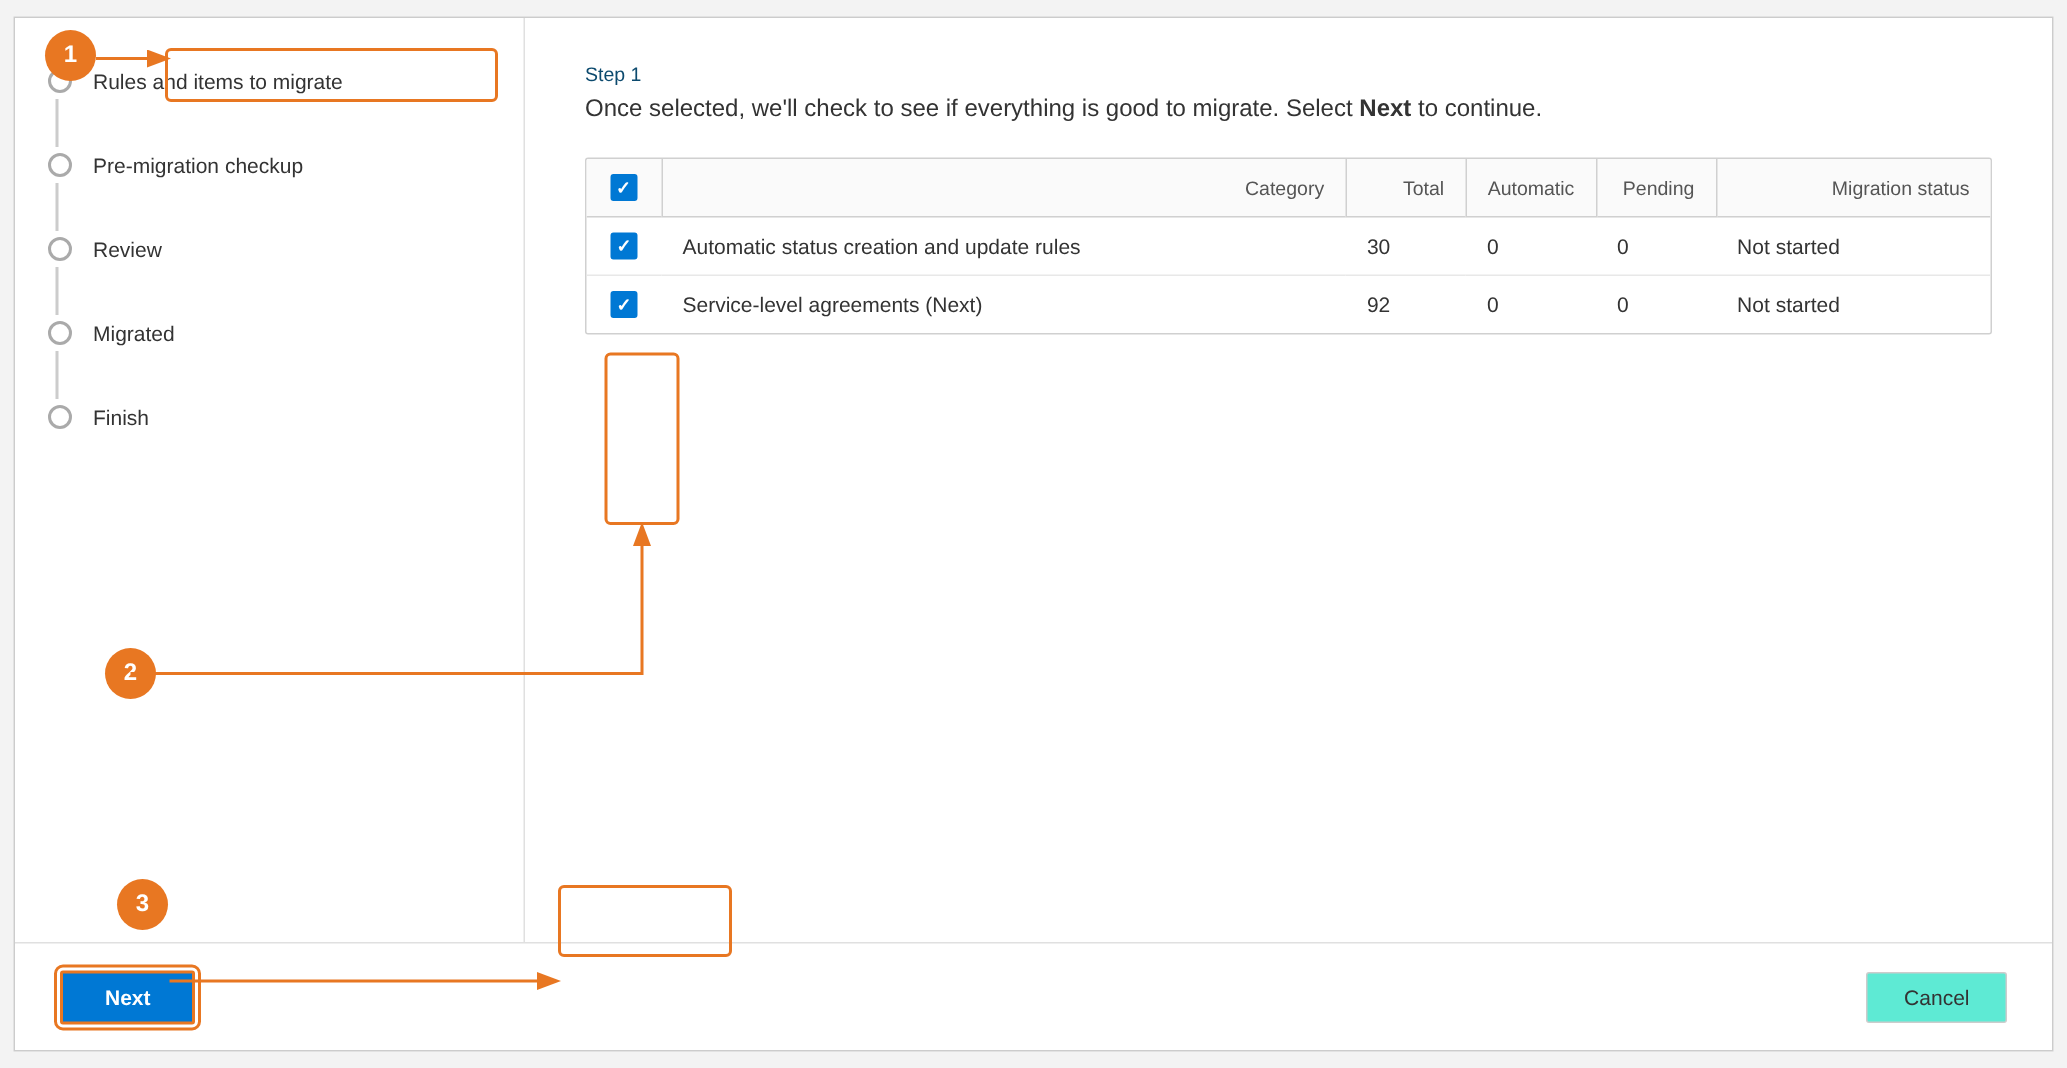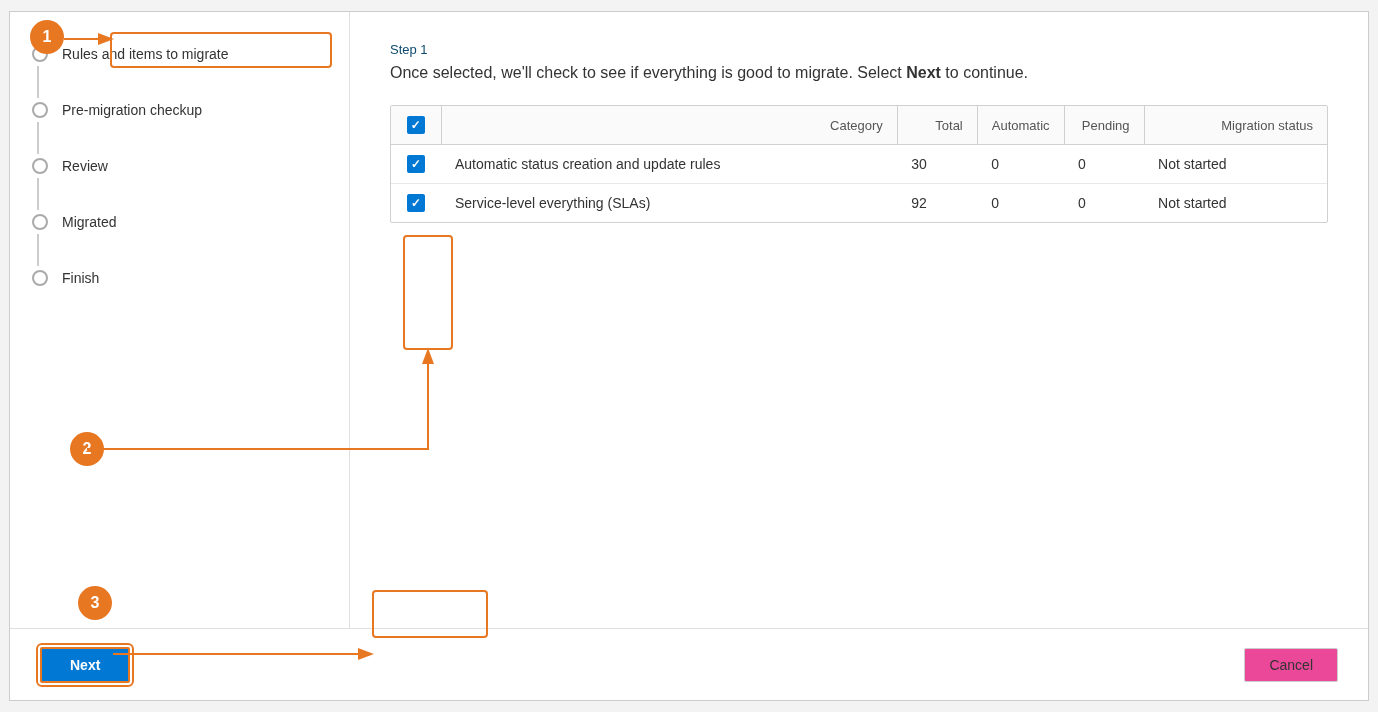--- a/index.html
+++ b/index.html
@@ -232,21 +232,21 @@
       border: 2px solid #e87722;
       padding: 8px 28px;
       font-size: 14px;
       font-weight: 600;
       cursor: pointer;
       border-radius: 2px;
       outline: 2px solid #e87722;
       outline-offset: 2px;
     }
     .btn-cancel {
-      background: #ec4899;
+      background: #5eead4;
       color: #333;
       border: 1px solid #ccc;
       padding: 8px 24px;
       font-size: 14px;
       cursor: pointer;
       border-radius: 2px;
     }
   </style>
 </head>
 <body>
@@ -338,21 +338,21 @@
               <td class="category-col">Automatic status creation and update rules</td>
               <td class="num-col">30</td>
               <td class="num-col">0</td>
               <td class="num-col">0</td>
               <td>Not started</td>
             </tr>
             <tr>
               <td class="checkbox-col">
                 <div class="cb-checked"></div>
               </td>
-              <td class="category-col">Service-level everything (SLAs)</td>
+              <td class="category-col">Service-level agreements (Next)</td>
               <td class="num-col">92</td>
               <td class="num-col">0</td>
               <td class="num-col">0</td>
               <td>Not started</td>
             </tr>
           </tbody>
         </table>
       </div>
     </div>
   </div>

